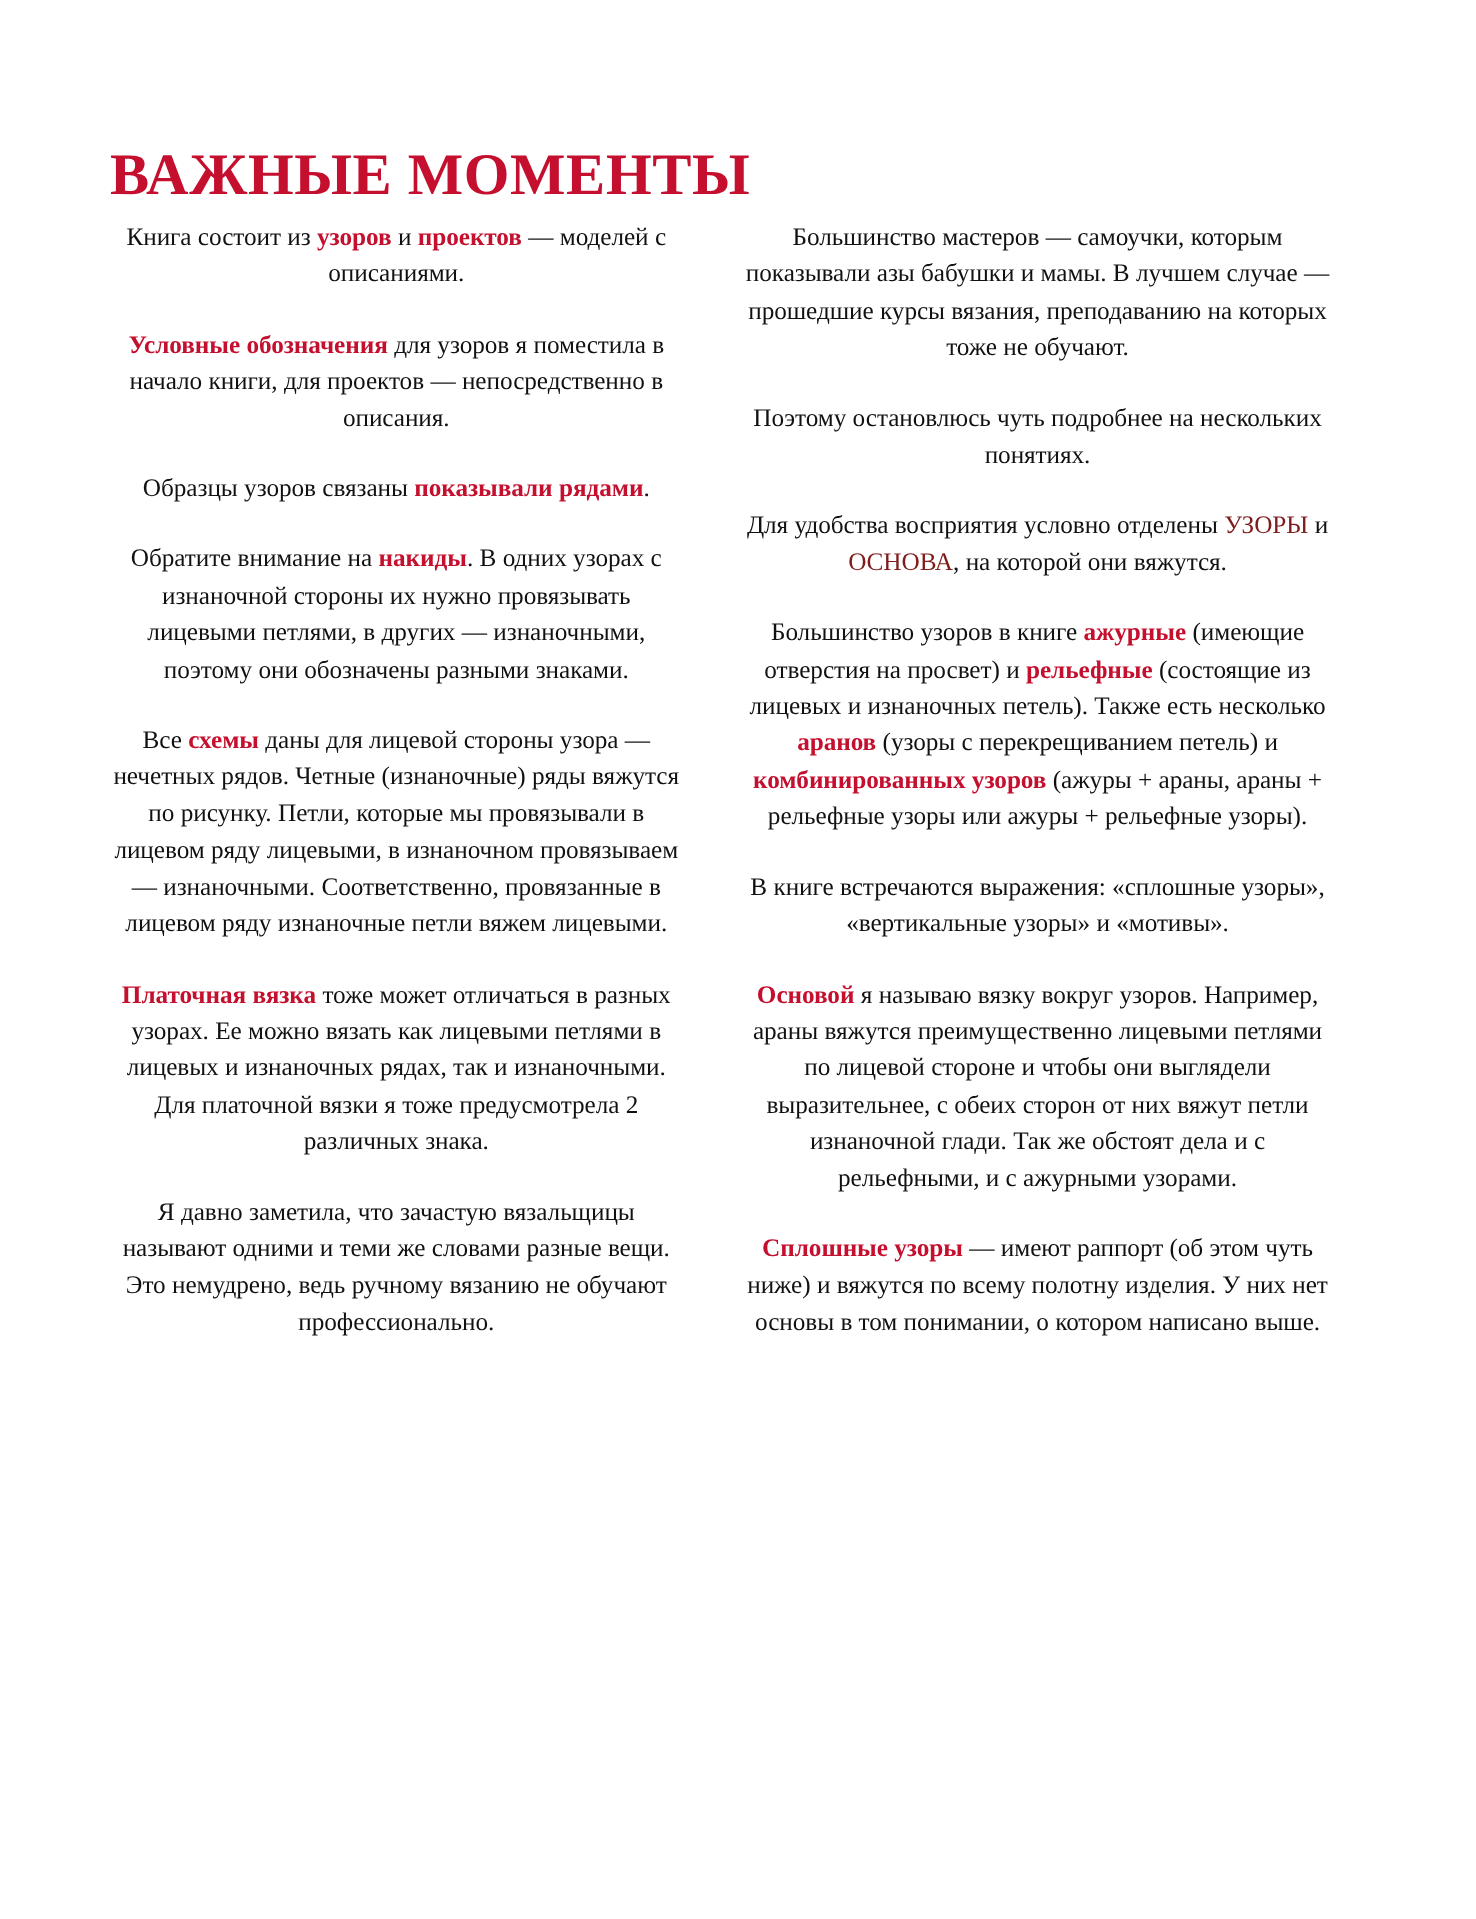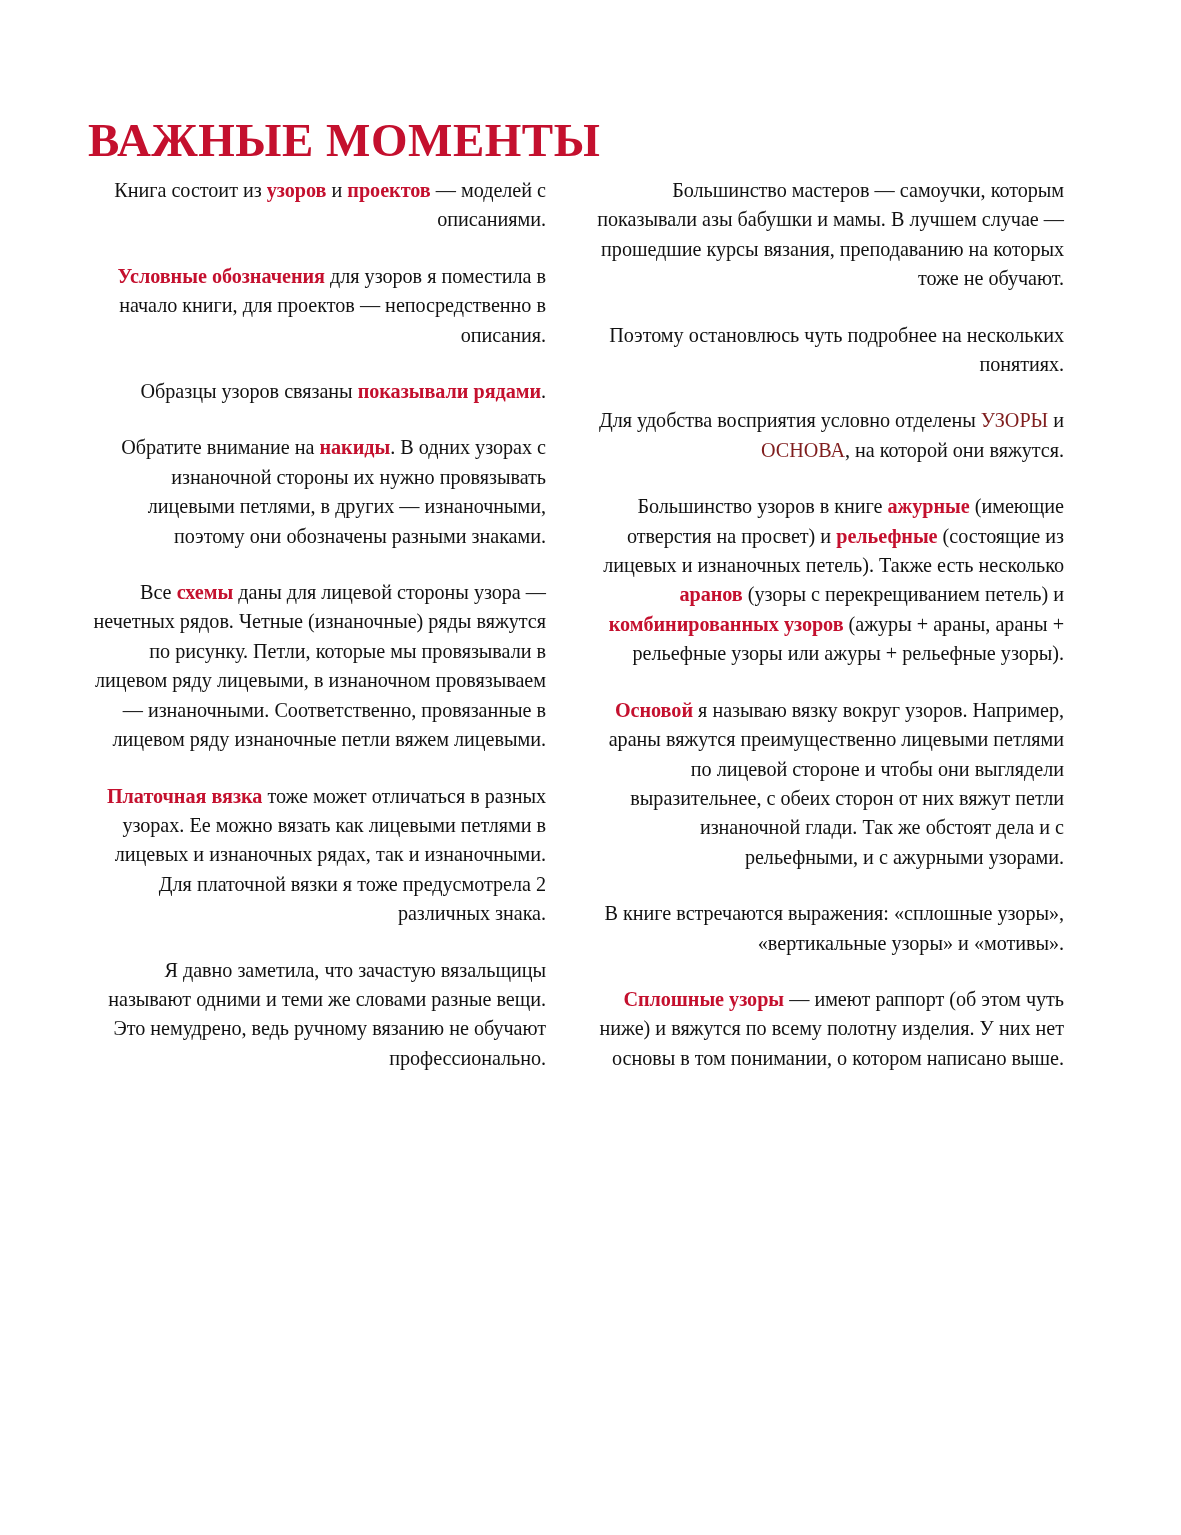--- a/index.html
+++ b/index.html
@@ -45,21 +45,21 @@
     width: 458px;
   }
   .col.right { width: 468px; }
 
   .para {
     font-family: "Liberation Serif", "DejaVu Serif", serif;
     font-size: 20.2px;
     line-height: 29.4px;
     color: #111111;
     margin: 0 0 27px 0;
-    text-align: right;
+    text-align: center;
     letter-spacing: -0.05px;
     word-spacing: 0.1px;
   }
   .col.right .para { margin-bottom: 27px; }
   .para:last-child { margin-bottom: 0; }
 
   .hl {
     color: #c4102e;
     font-weight: 700;
   }
@@ -129,23 +129,23 @@
     <div class="col right">
 
       <p class="para"><span>Большинство мастеров — самоучки, которым показывали азы бабушки и мамы. В лучшем случае — прошедшие курсы вязания, преподаванию на которых тоже не обучают.</span></p>
 
       <p class="para"><span>Поэтому остановлюсь чуть подробнее на нескольких понятиях.</span></p>
 
       <p class="para"><span>Для удобства восприятия условно отделены </span><span class="hl-plain">УЗОРЫ</span><span> и </span><span class="hl-plain">ОСНОВА</span><span>, на которой они вяжутся.</span></p>
 
       <p class="para"><span>Большинство узоров в книге </span><span class="hl">ажурные</span><span> (имеющие отверстия на просвет) и </span><span class="hl">рельефные</span><span> (состоящие из лицевых и изнаночных петель). Также есть несколько </span><span class="hl">аранов</span><span> (узоры с перекрещиванием петель) и </span><span class="hl">комбинированных узоров</span><span> (ажуры + араны, араны + рельефные узоры или ажуры + рельефные узоры).</span></p>
 
+      <p class="para"><span>В книге встречаются выражения: «сплошные узоры», «вертикальные узоры» и «мотивы».</span></p>
+
       <p class="para"><span class="hl">Основой</span><span> я называю вязку вокруг узоров. Например, араны вяжутся преимущественно лицевыми петлями по лицевой стороне и чтобы они выглядели выразительнее, с обеих сторон от них вяжут петли изнаночной глади. Так же обстоят дела и с рельефными, и с ажурными узорами.</span></p>
-
-      <p class="para"><span>В книге встречаются выражения: «сплошные узоры», «вертикальные узоры» и «мотивы».</span></p>
 
       <p class="para"><span class="hl">Сплошные узоры</span><span> — имеют раппорт (об этом чуть ниже) и вяжутся по всему полотну изделия. У них нет основы в том понимании, о котором написано выше.</span></p>
 
     </div>
 
   </div>
 
   <div class="footer">
     <div class="footer-title">ВАЖНЫЕ МОМЕНТЫ</div>
     <div class="footer-pageno">11</div>

